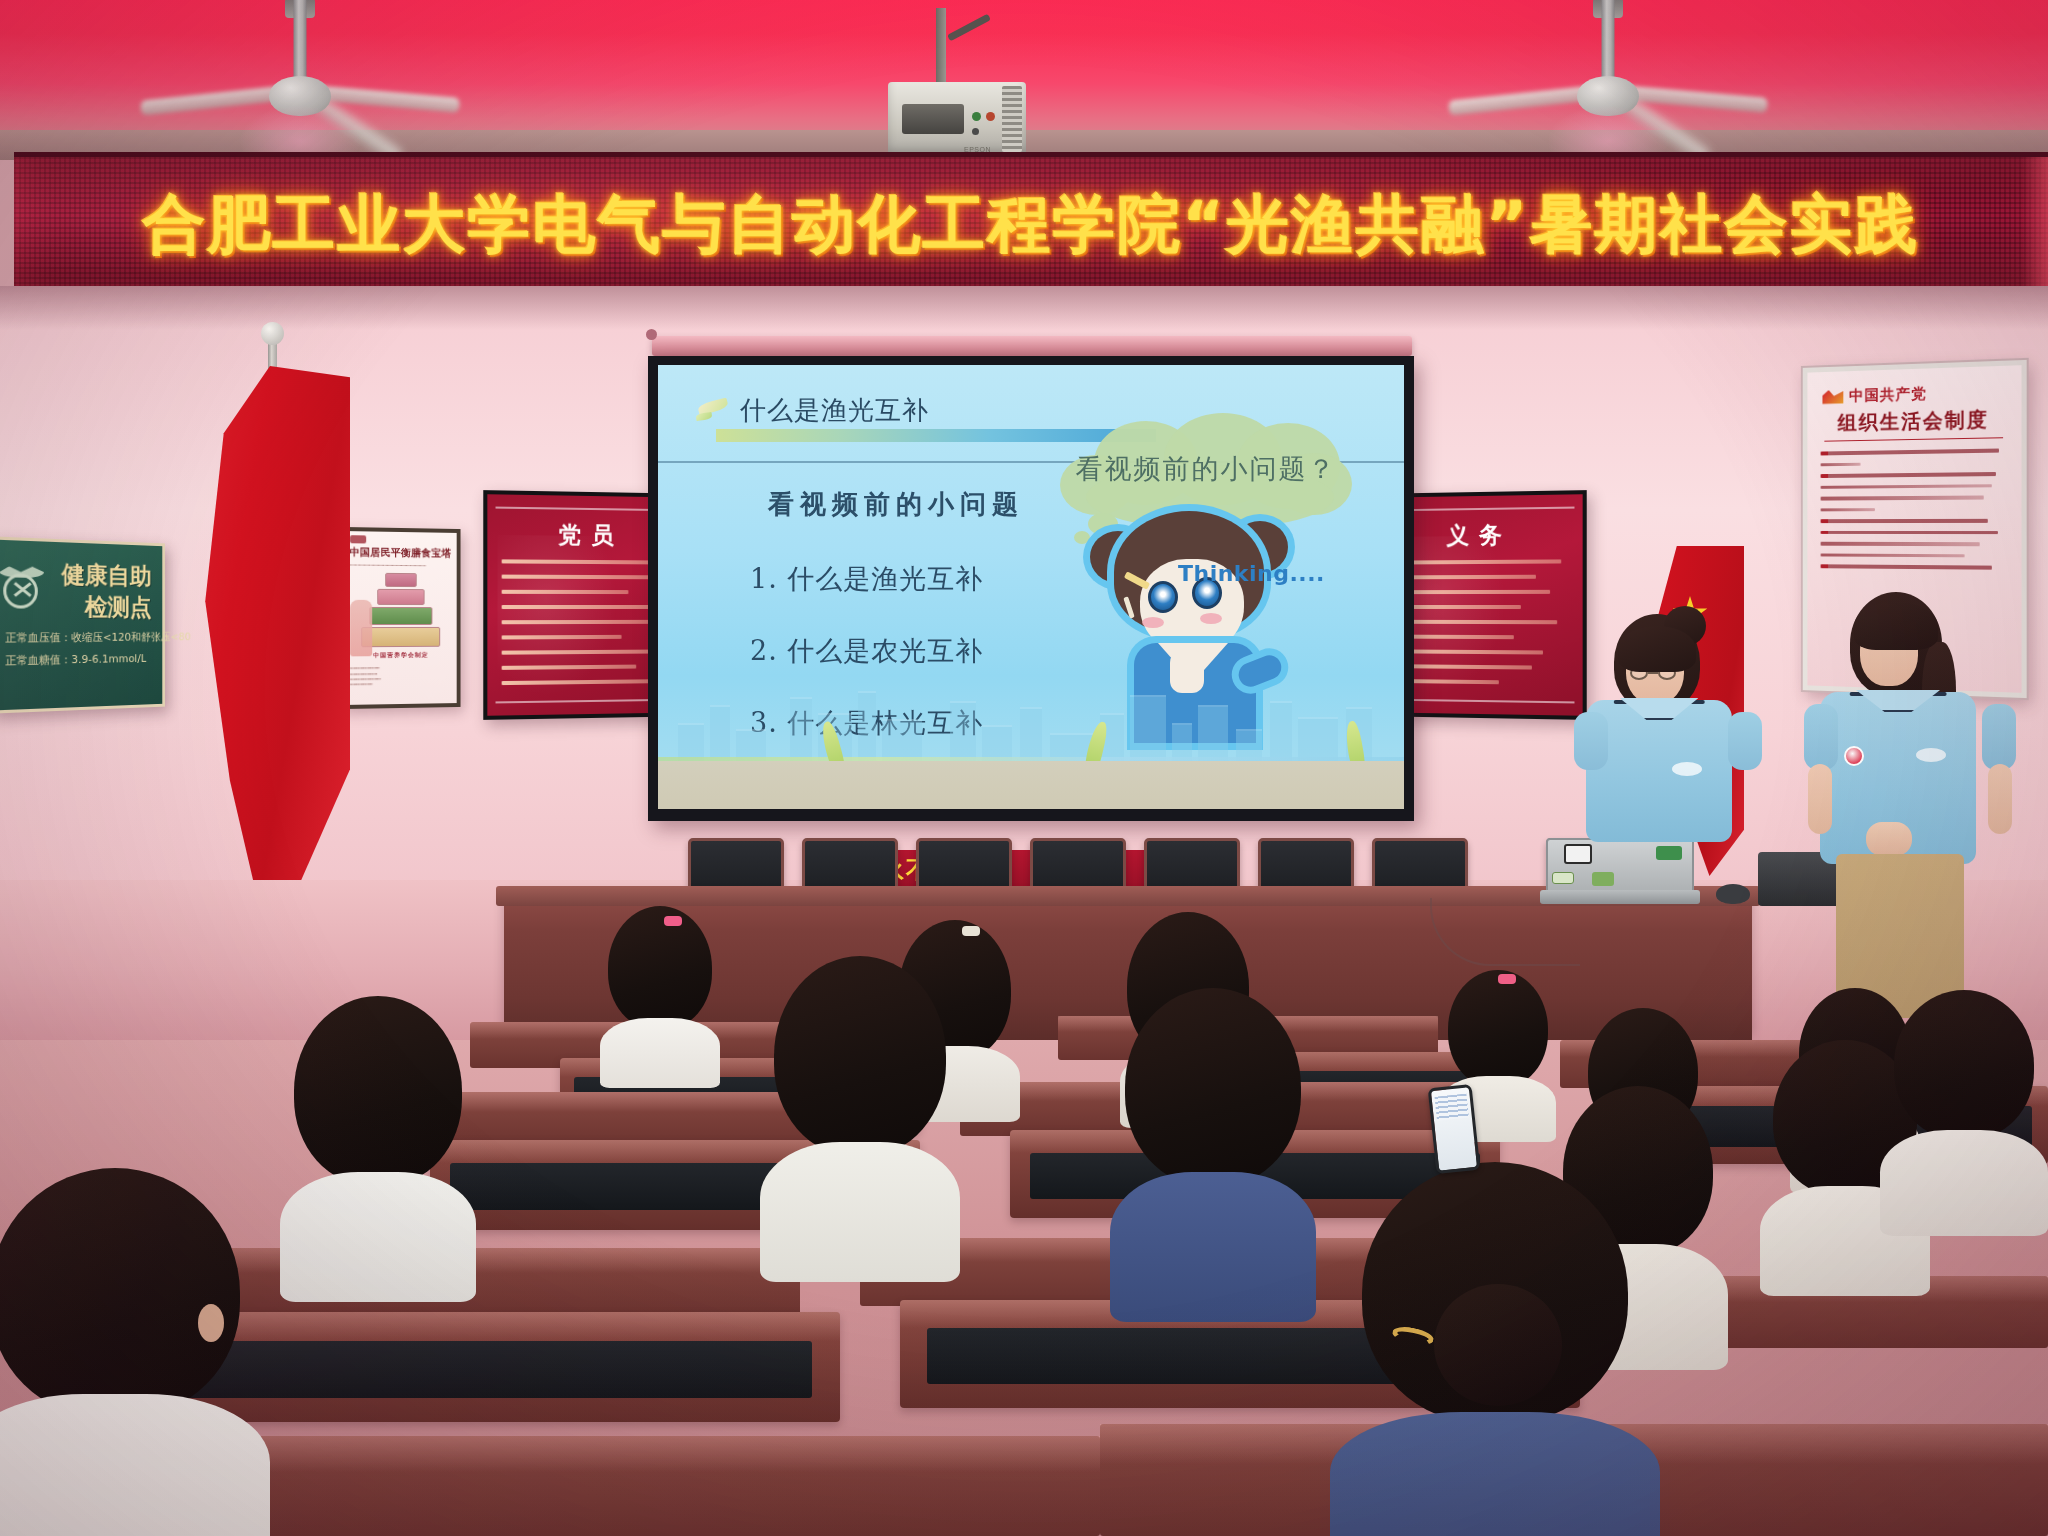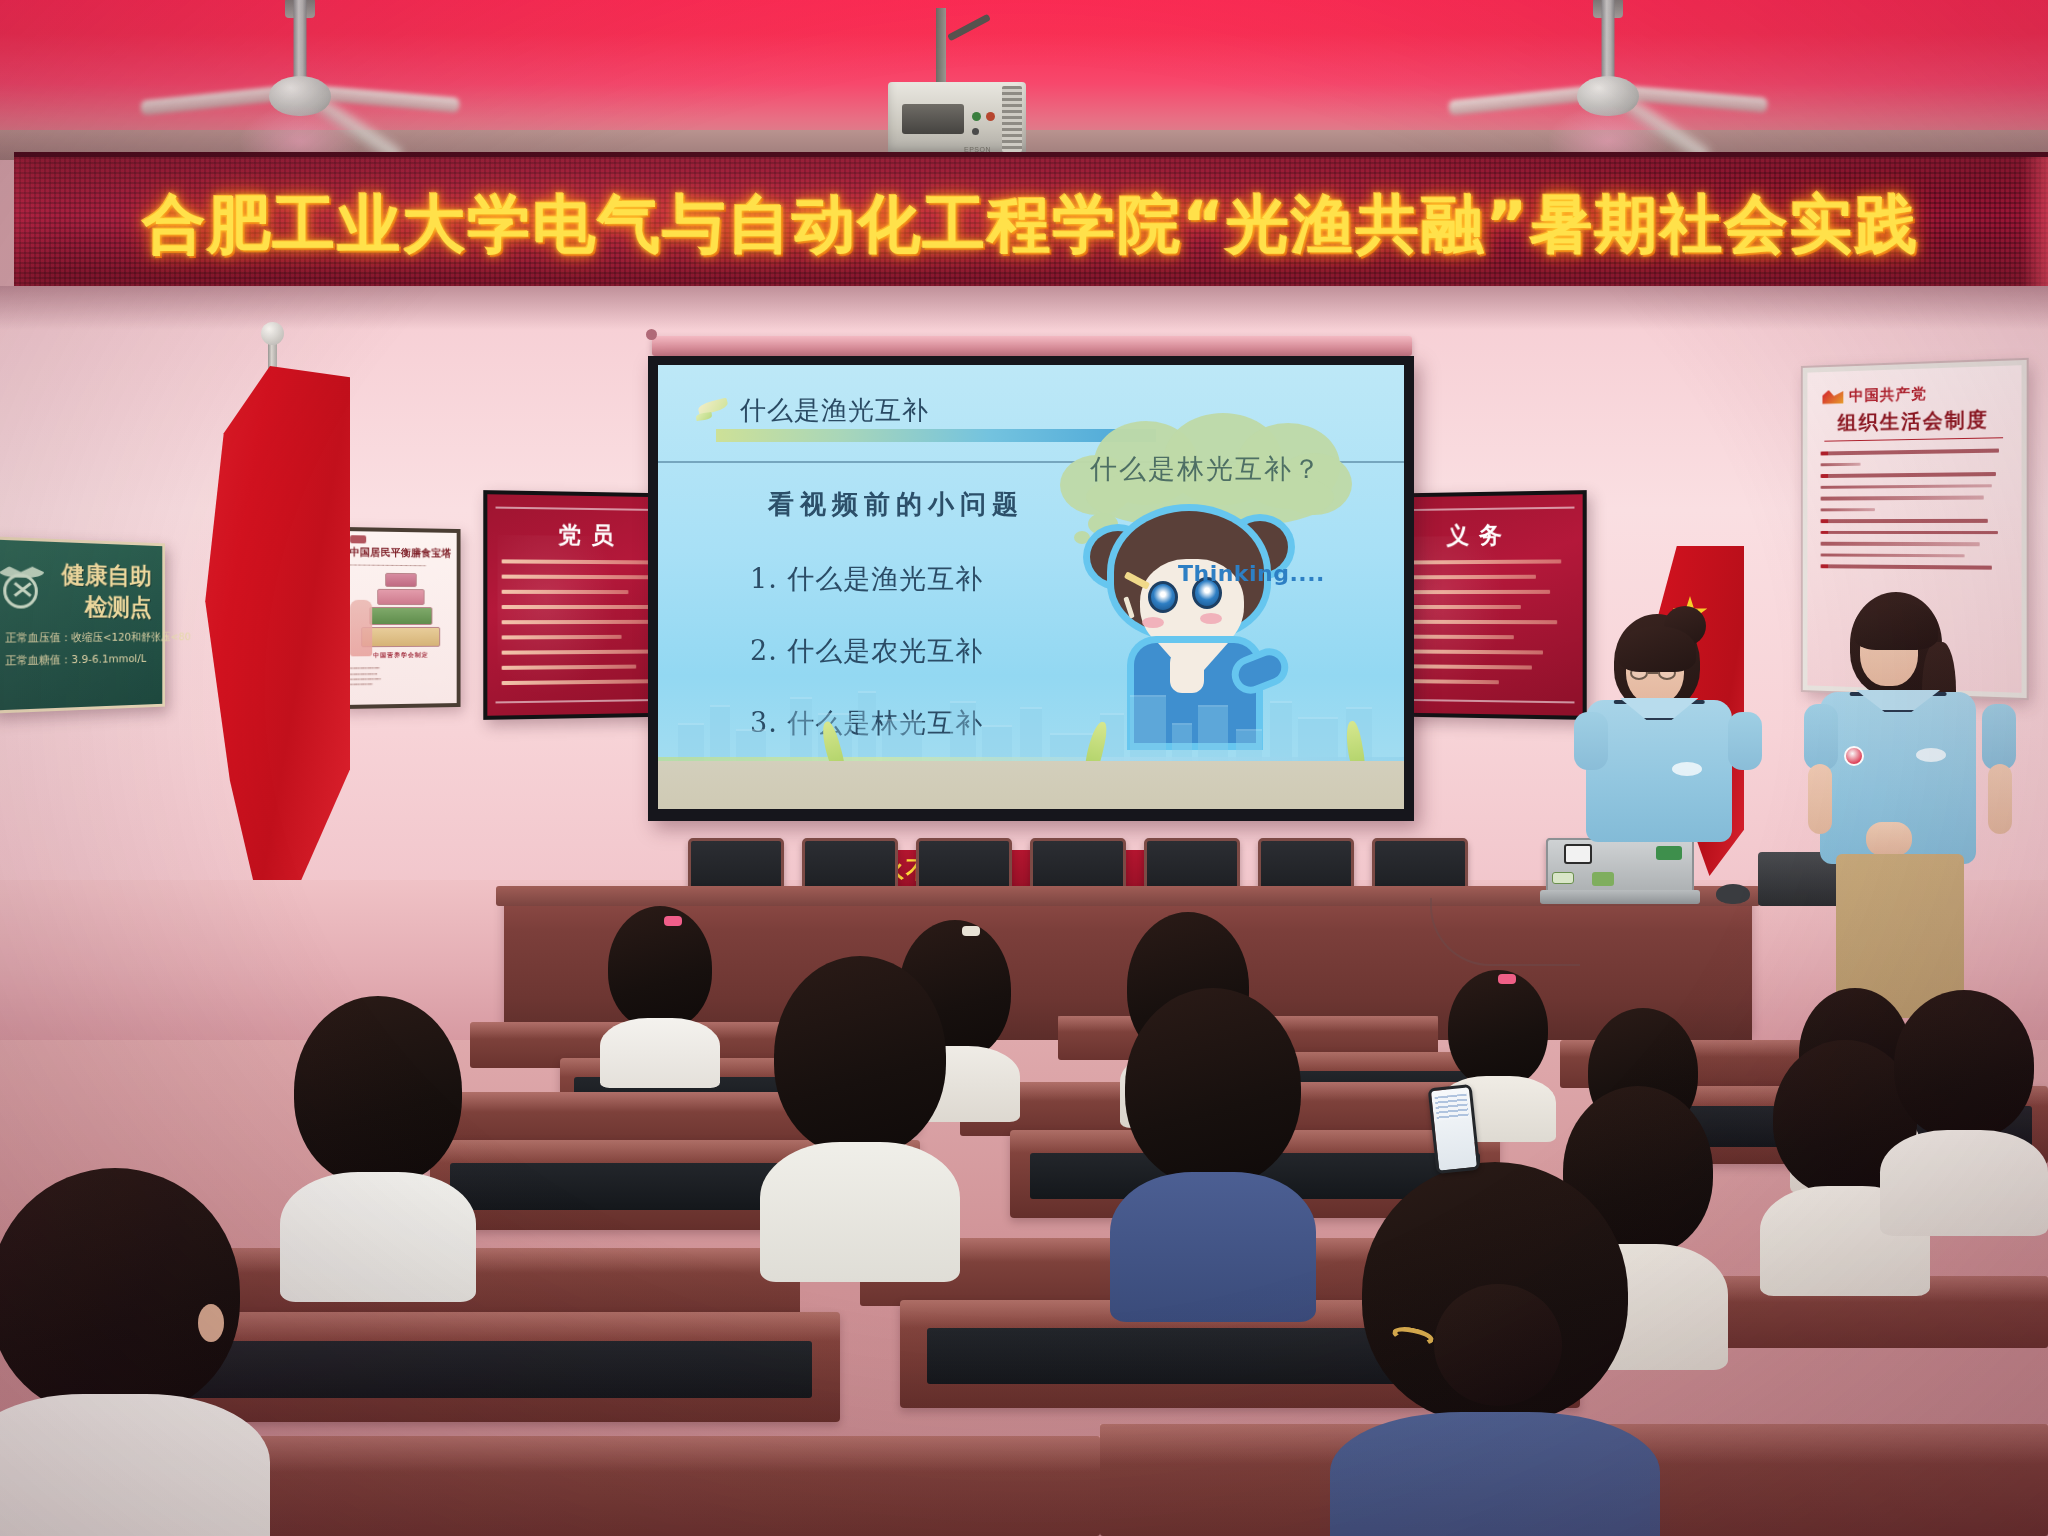--- a/index.html
+++ b/index.html
@@ -791,21 +791,21 @@
 
       <div class="bubble">
         <div class="cl" style="left:0px;  top:42px; width:74px;  height:60px;"></div>
         <div class="cl" style="left:34px; top:8px;  width:104px; height:84px;"></div>
         <div class="cl" style="left:104px;top:0px;  width:118px; height:92px;"></div>
         <div class="cl" style="left:176px;top:10px; width:104px; height:86px;"></div>
         <div class="cl" style="left:216px;top:40px; width:76px;  height:62px;"></div>
         <div class="cl" style="left:26px; top:52px; width:248px; height:64px;"></div>
         <div class="tail1"></div>
           <div class="tail2"></div>
-        <div class="txt">什么是林光互补？</div>
+        <div class="txt">看视频前的小问题？</div>
       </div>
 
       <div class="mascot">
         <div class="bun l"></div>
           <div class="bun r"></div>
         <div class="hair"></div>
         <div class="face"></div>
         <div class="hairpin"></div>
           <div class="hairpin2"></div>
         <div class="eye l"></div>

